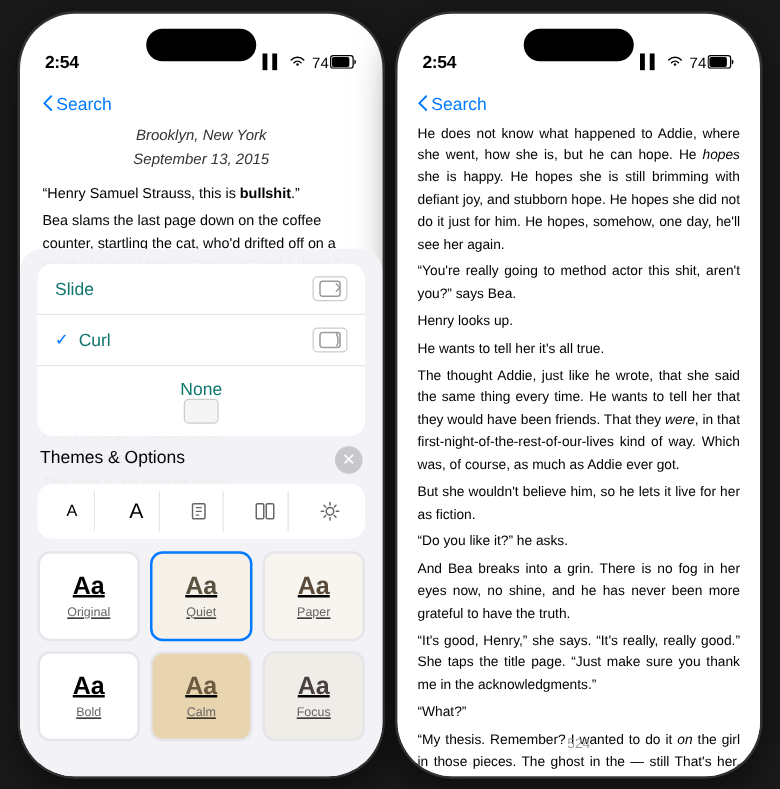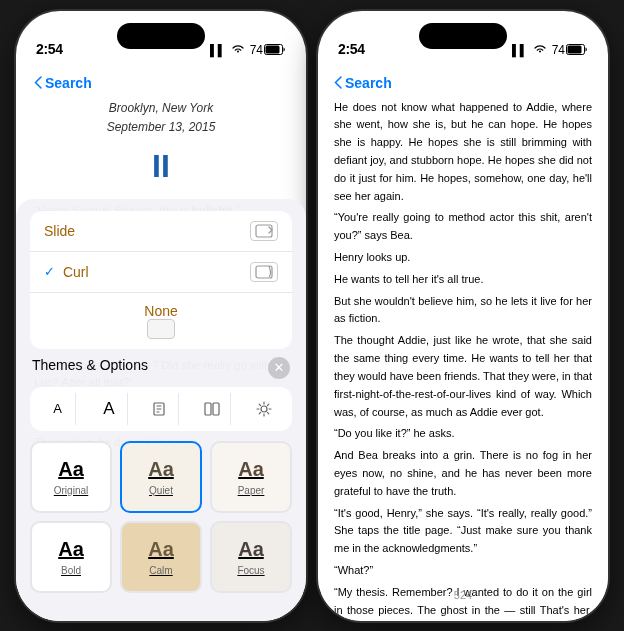--- a/index.html
+++ b/index.html
@@ -93,21 +93,20 @@
       align-items: center;
       padding: 4px 0 8px;
     }
 
     .nav-back {
       display: flex;
       align-items: center;
       gap: 3px;
       color: #007AFF;
       font-size: 14px;
-      font-weight: bold;
     }
 
     .book-text {
       font-size: 11.5px;
       line-height: 1.55;
       color: #000;
     }
 
     .book-header {
       text-align: center;
@@ -156,21 +155,21 @@
       border-bottom: 1px solid #e5e5ea;
     }
 
     .slide-option-item:last-child {
       border-bottom: none;
       flex-direction: column;
     }
 
     .slide-option-label {
       font-size: 14px;
-      color: #a16207;
+      color: #0f766e;
     }
 
     .slide-option-icon {
       width: 28px;
       height: 20px;
       border-radius: 4px;
       border: 1.5px solid #ccc;
       display: flex;
       align-items: center;
       justify-content: center;
@@ -326,21 +325,21 @@
 
     .reader-page-num {
       position: absolute;
       bottom: 20px;
       left: 50%;
       transform: translateX(-50%);
       font-size: 11px;
       color: #999;
     }
 
-    .italic { }
+    .italic { font-style: italic; }
     .bold { font-weight: 700; }
   </style>
 </head>
 <body>
 
 <div class="phones-container">
 
   <div class="phone">
     <div class="dynamic-island"></div>
 
@@ -373,21 +372,20 @@
               <path d="M7 1L1.5 6.5 7 12" stroke="#007AFF" stroke-width="1.5" fill="none" stroke-linecap="round"></path>
             </svg>
           <span>Search</span>
         </div>
       </div>
 
       <div class="book-text">
         <div class="book-header">
           <div>Brooklyn, New York</div>
           <div>September 13, 2015</div>
-          <span class="chapter-num">II</span>
         </div>
         <p>“Henry Samuel Strauss, this is <span class="bold">bullshit</span>.”</p>
         <p style="margin-top:4px">Bea slams the last page down on the coffee counter, startling the cat, who'd drifted off on a nearby tower of books. “You can't end it there.” She's clutching the rest of the manuscript to her chest, as if to shield it from him. The title page stares back at him.</p>
         <p style="margin-top:4px; font-style:italic">The Invisible Life of Addie LaRue.</p>
         <p style="margin-top:4px">“What happened to her? Did she really go with Luc? After all that?”</p>
         <p style="margin-top:2px">Henry shrugs. “I assume so.”</p>
         <p style="margin-top:2px">“You assume so?”</p>
         <p style="margin-top:2px">The truth is, he doesn't know.</p>
       </div>
     </div>
@@ -520,22 +518,22 @@
             </svg>
           <span>Search</span>
         </div>
       </div>
 
       <div class="reader-text">
         <p>He does not know what happened to Addie, where she went, how she is, but he can hope. He <span class="italic">hopes</span> she is happy. He hopes she is still brimming with defiant joy, and stubborn hope. He hopes she did not do it just for him. He hopes, somehow, one day, he'll see her again.</p>
         <p style="margin-top:4px">“You're really going to method actor this shit, aren't you?” says Bea.</p>
         <p style="margin-top:4px">Henry looks up.</p>
         <p style="margin-top:4px">He wants to tell her it's all true.</p>
+        <p style="margin-top:4px">The thought Addie, just like he wrote, that she said the same thing every time. He wants to tell her that they would have been friends. That they <span class="italic">were</span>, in that first-night-of-the-rest-of-our-lives kind of way. Which was, of course, as much as Addie ever got.</p>
         <p style="margin-top:4px">But she wouldn't believe him, so he lets it live for her as fiction.</p>
-        <p style="margin-top:4px">The thought Addie, just like he wrote, that she said the same thing every time. He wants to tell her that they would have been friends. That they <span class="italic">were</span>, in that first-night-of-the-rest-of-our-lives kind of way. Which was, of course, as much as Addie ever got.</p>
         <p style="margin-top:4px">“Do you like it?” he asks.</p>
         <p style="margin-top:4px">And Bea breaks into a grin. There is no fog in her eyes now, no shine, and he has never been more grateful to have the truth.</p>
         <p style="margin-top:4px">“It's good, Henry,” she says. “It's really, really good.” She taps the title page. “Just make sure you thank me in the acknowledgments.”</p>
         <p style="margin-top:4px">“What?”</p>
         <p style="margin-top:4px">“My thesis. Remember? I wanted to do it <span class="italic">on</span> the girl in those pieces. The ghost in the — still That's her, isn't it?”</p>
 
       </div>
 
       <div class="reader-page-num">524</div>
     </div>

